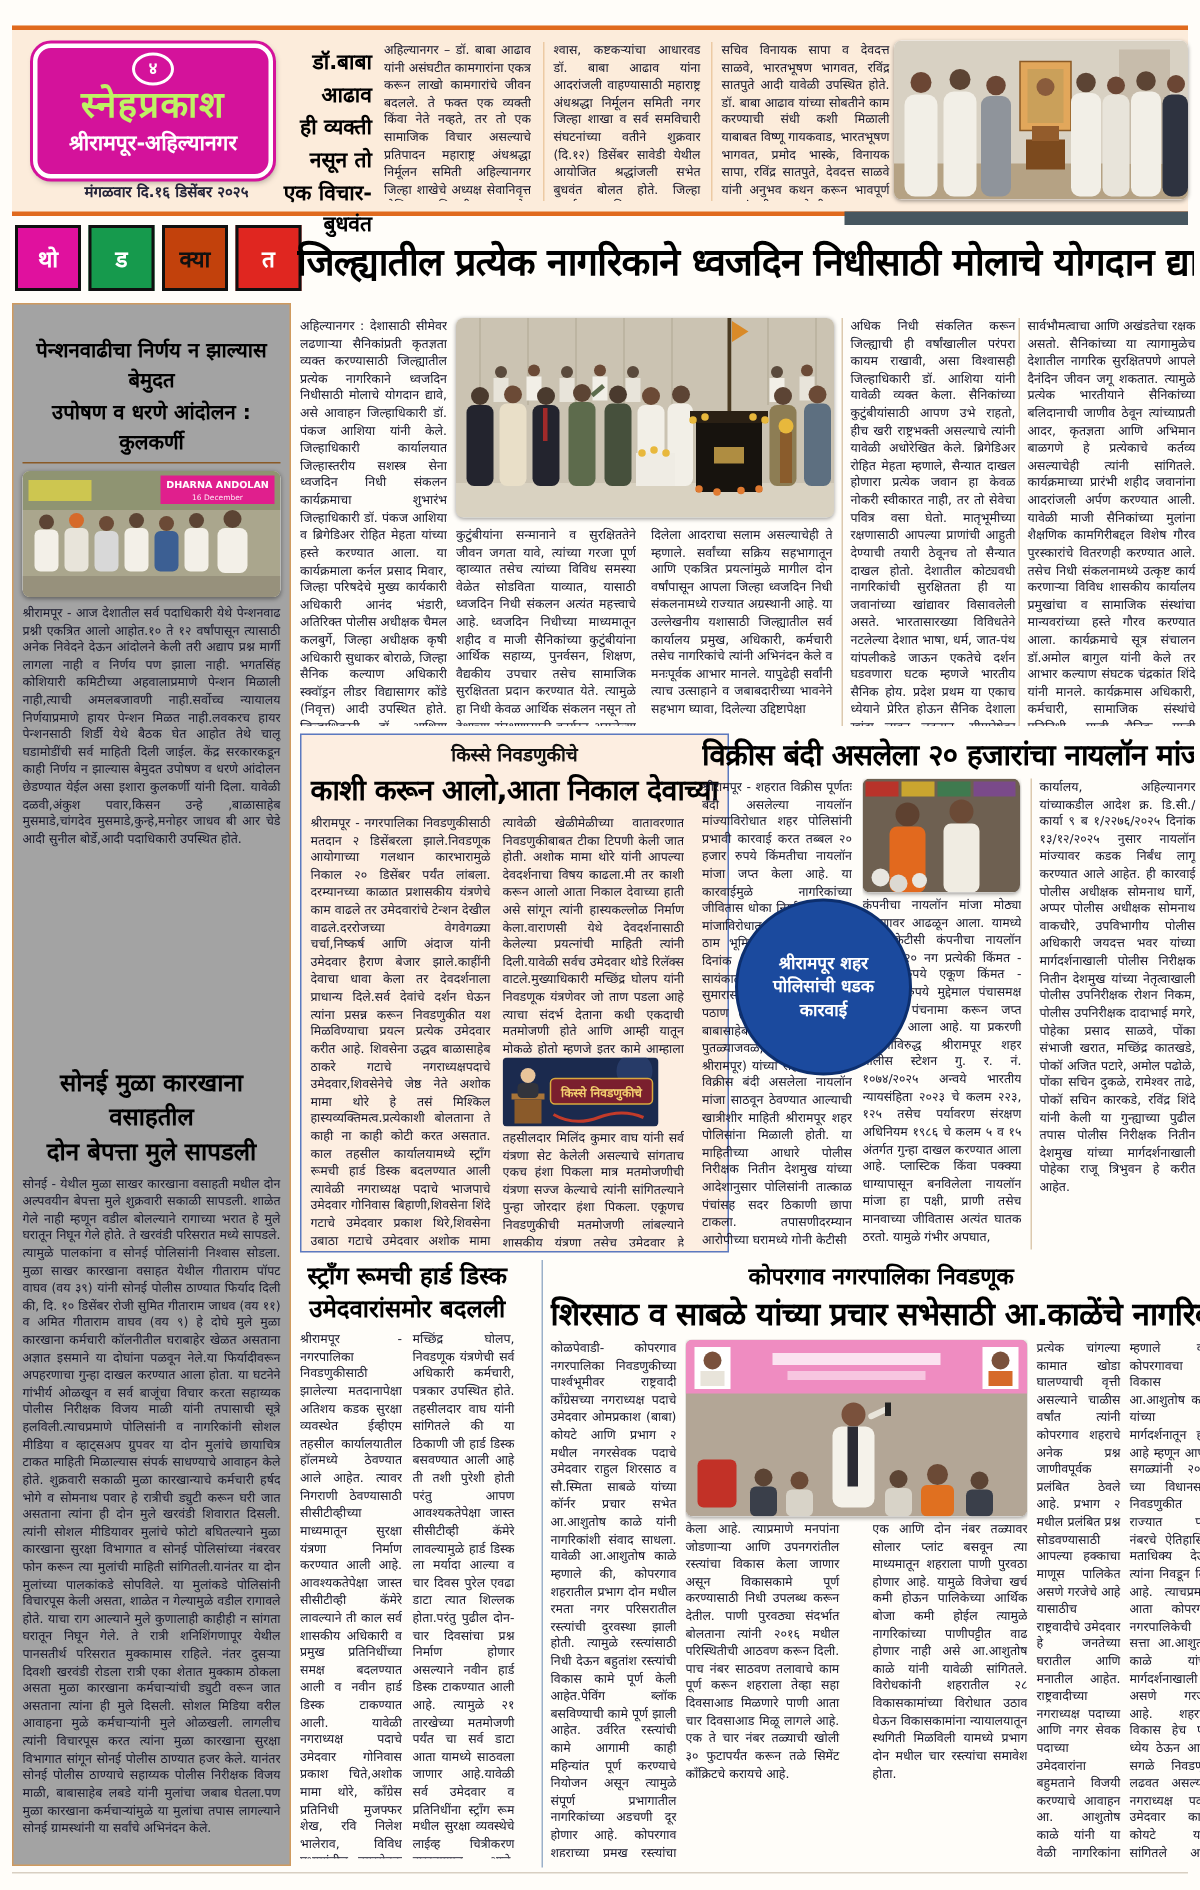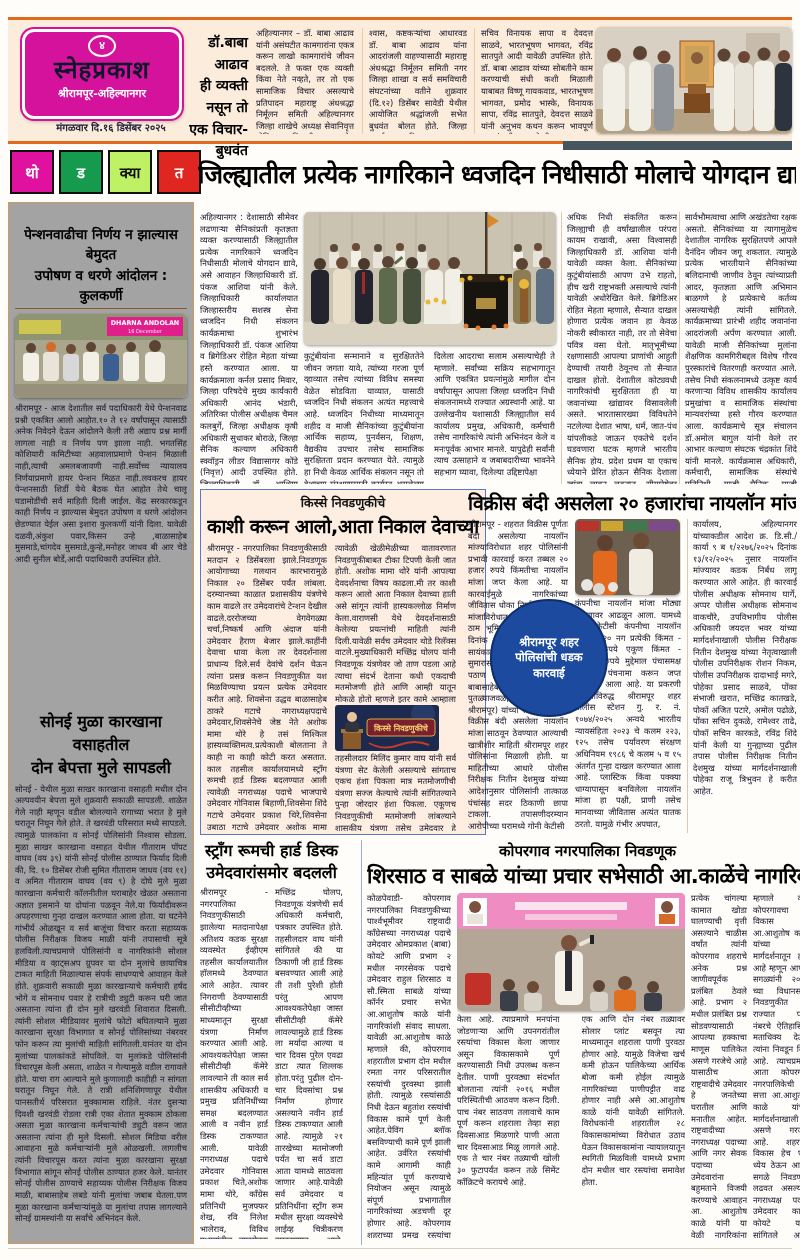--- a/index.html
+++ b/index.html
@@ -10,22 +10,22 @@
   .rule-l{border-left:1px solid #dcc9ae;padding-left:5px;}
   .preline{white-space:pre-line;}
 
   
   #topband{left:8px;right:8px;top:17px;height:121px;background:#fcecdb;
            border-top:3px solid #e06a1e;border-bottom:3px solid #e06a1e;}
   #masthead{left:14px;top:9px;width:154px;height:84px;background:#d4129b;border:3px solid #fff;
             border-radius:12px;box-shadow:0 0 0 2px #d4129b,1px 2px 4px rgba(0,0,0,.35);text-align:center;}
   #mast-num{width:24px;height:18px;border:2px solid #fff;border-radius:50%;margin:3px auto 0;
             color:#fff;font-weight:bold;font-size:11px;line-height:18px;}
-  #mast-title{font-size:24px;font-weight:900;color:#0f172a;line-height:1.1;letter-spacing:1px;}
-  #mast-sub{font-size:11px;font-weight:bold;color:#fff;margin-top:2px;}
+  #mast-title{font-size:24px;font-weight:900;color:#bef264;line-height:1.1;letter-spacing:1px;}
+  #mast-sub{font-size:14px;font-weight:bold;color:#fff;margin-top:2px;}
   #dateline{left:22px;top:100px;width:162px;text-align:center;font-weight:bold;font-size:10px;color:#24243a;}
   #top-headline{left:176px;top:12px;width:64px;font-size:14px;font-weight:900;color:#000;
                 text-align:right;line-height:1.55;}
   .topcol{top:8px;height:106px;}
 
   
   .sq{width:40px;height:40px;border:2.5px solid #101010;display:flex;align-items:center;justify-content:center;
       font-weight:900;font-size:15px;}
   #lead-headline{left:198px;top:156px;width:598px;height:42px;font-size:25px;font-weight:900;color:#000;
                  white-space:nowrap;overflow:hidden;text-align:center;letter-spacing:-0.5px;}
@@ -118,21 +118,21 @@
             <rect x="179" y="36" width="17" height="68" rx="6" fill="#2e3340"></rect>
         </g>
       </svg>
     </div>
   </div>
 
   <div id="darkstrip" class="abs"></div>
   <div class="abs" style="left:10px;top:150px;display:flex;gap:5px;">
     <div class="sq" style="background:#e0119e;color:#fff;">थो</div>
     <div class="sq" style="background:#169a4d;color:#fff;">ड</div>
-    <div class="sq" style="background:#bef264;color:#111;">क्या</div>
+    <div class="sq" style="background:#c2410c;color:#111;">क्या</div>
     <div class="sq" style="background:#e02620;color:#fff;">त</div>
   </div>
   <div id="lead-headline" class="abs">जिल्ह्यातील प्रत्येक नागरिकाने ध्वजदिन निधीसाठी मोलाचे योगदान द्यावे - जिल्हाधिकारी</div>
 
   <div id="leftbox" class="abs">
     <div class="brief-hl preline">पेन्शनवाढीचा निर्णय न झाल्यास बेमुदत
 उपोषण व धरणे आंदोलन : कुलकर्णी</div>
     <div class="photo-frame" style="width:172px;height:84px;margin:5px 0;">
       <svg width="172" height="84" viewBox="0 0 172 84">
         <rect width="172" height="84" fill="#aaa68d"></rect>

